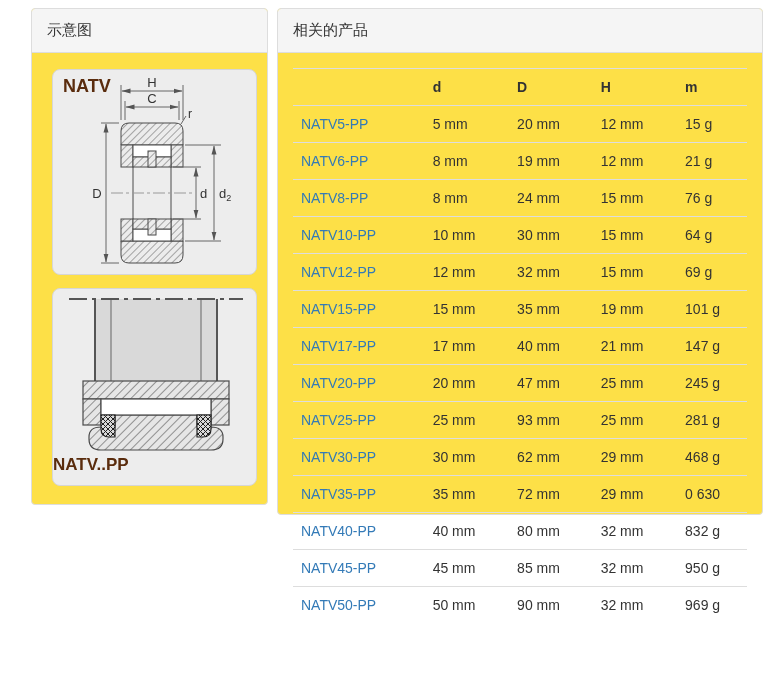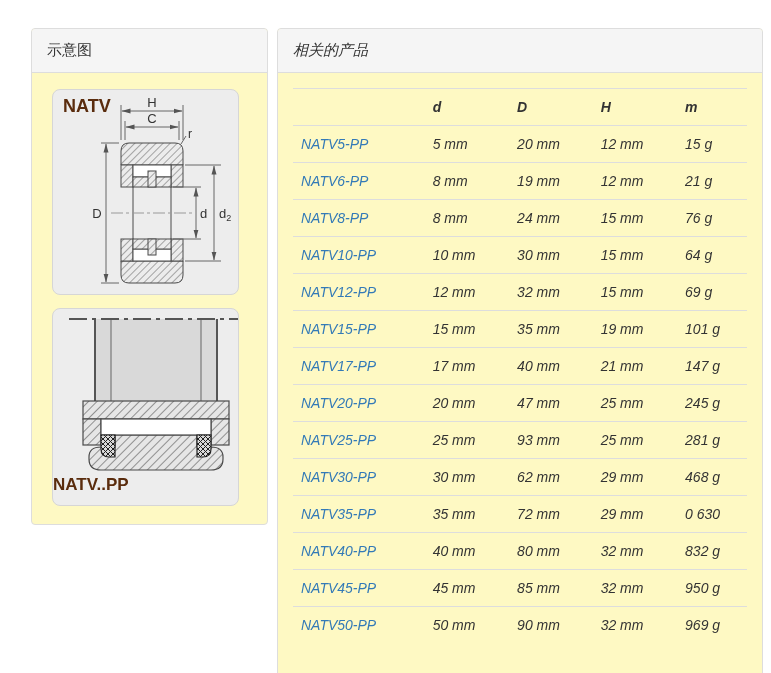--- a/index.html
+++ b/index.html
@@ -5,38 +5,37 @@
   * { box-sizing: border-box; margin: 0; padding: 0; }
   html, body { width: 771px; height: 673px; }
   body {
     font-family: "Liberation Sans", sans-serif;
     background: #ffffff;
     position: relative;
     color: #333;
   }
   .panel {
     position: absolute;
-    background: #fef9c3;
+    background: #fde047;
     border: 1px solid #ddd;
     border-radius: 4px;
-    margin-top: 20px;
   }
   .panel-heading {
     padding: 12px 15px;
     background: #f5f5f5;
     border-bottom: 1px solid #ddd;
     border-radius: 3px 3px 0 0;
     font-size: 15px;
     color: #333;
   }
   #left-panel { left: 31px; top: 8px; width: 237px; height: 497px; }
-  #right-panel { left: 277px; top: 8px; width: 486px; height: 655px; font-style: italic; }
+  #right-panel { left: 277px; top: 8px; width: 486px; height: 507px; }
   .left-body { padding: 16px 10px 18px 20px; }
   .diagram-box {
-    width: 187px;
+    width: 205px;
     background: #ededed;
     border: 1px solid #d6d6d6;
     border-radius: 8px;
     overflow: hidden;
   }
   .diagram-box + .diagram-box { margin-top: 13px; }
   .diagram-caption {
     font-weight: bold;
     font-size: 17px;
     color: #5a2c0d;

